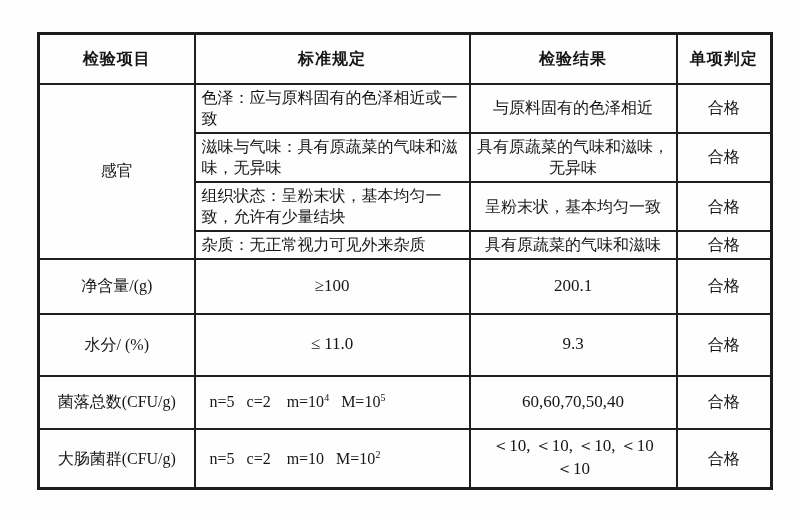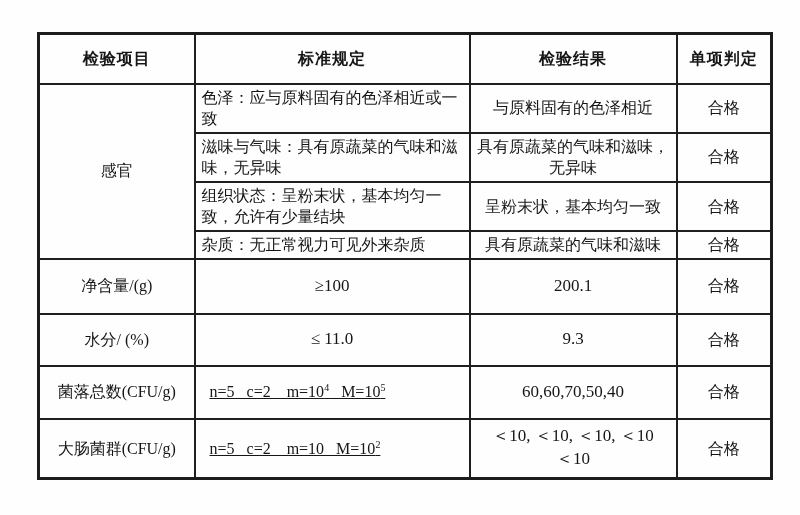--- a/index.html
+++ b/index.html
@@ -54,21 +54,20 @@
     text-align: left;
   }
   td.std.num, td.res.num {
     font-size: 17px;
   }
   td.std.micro {
     text-align: left;
     padding-left: 14px;
     font-size: 16px;
     white-space: pre-wrap;
-    text-decoration: underline;
   }
   td.verdict {
     font-size: 18px;
   }
   sup {
     font-size: 10px;
     line-height: 0;
     vertical-align: super;
   }
 </style>
@@ -118,21 +117,21 @@
       <td class="verdict">合格</td>
     </tr>
 
     <tr style="height:55px">
       <td class="item">净含量/(g)</td>
       <td class="std num">≥100</td>
       <td class="res num">200.1</td>
       <td class="verdict">合格</td>
     </tr>
 
-    <tr style="height:52px">
+    <tr style="height:62px">
       <td class="item">水分/ (%)</td>
       <td class="std num">≤ 11.0</td>
       <td class="res num">9.3</td>
       <td class="verdict">合格</td>
     </tr>
 
     <tr style="height:53px">
       <td class="item item-small">菌落总数(CFU/g)</td>
       <td class="std micro"><span>n=5   c=2    m=10</span><sup>4</sup><span>   M=10</span><sup>5</sup></td>
       <td class="res num">60,60,70,50,40</td>

